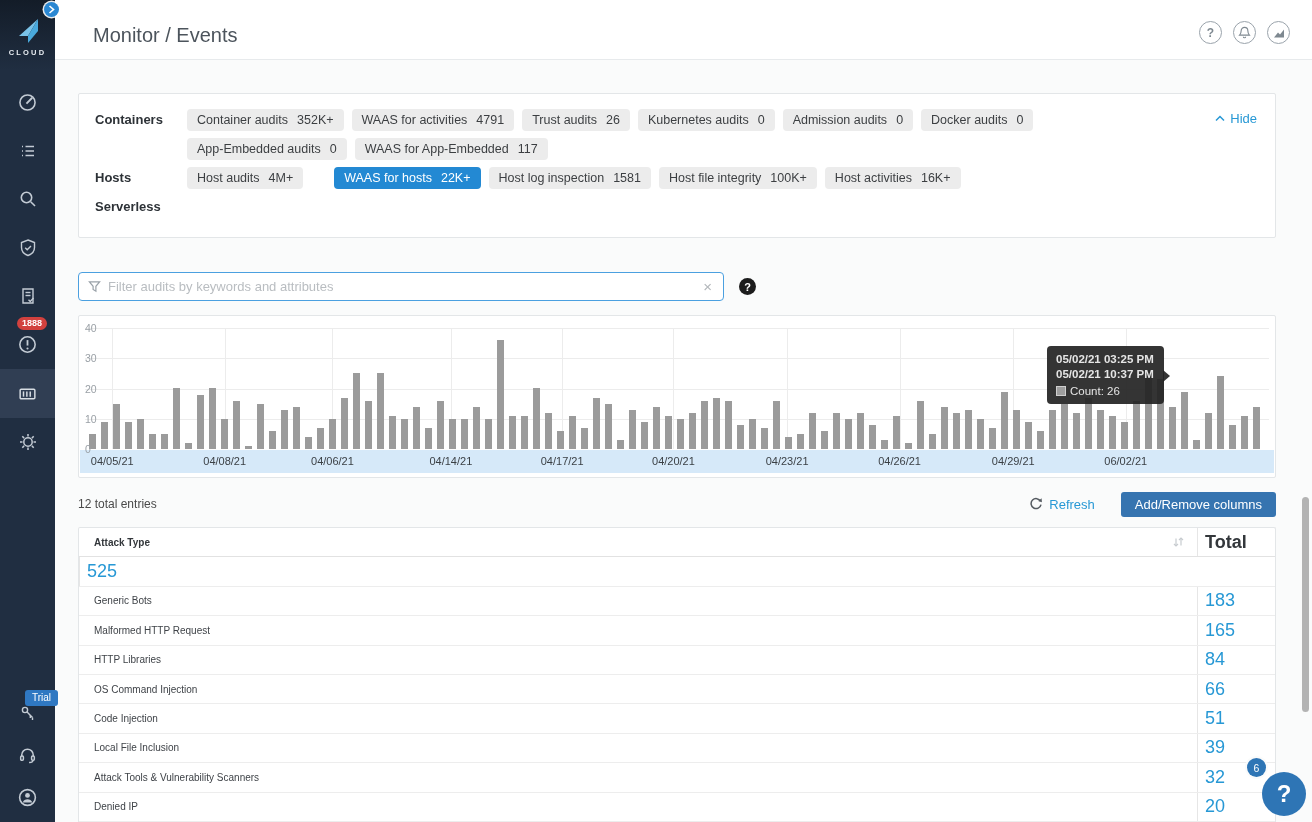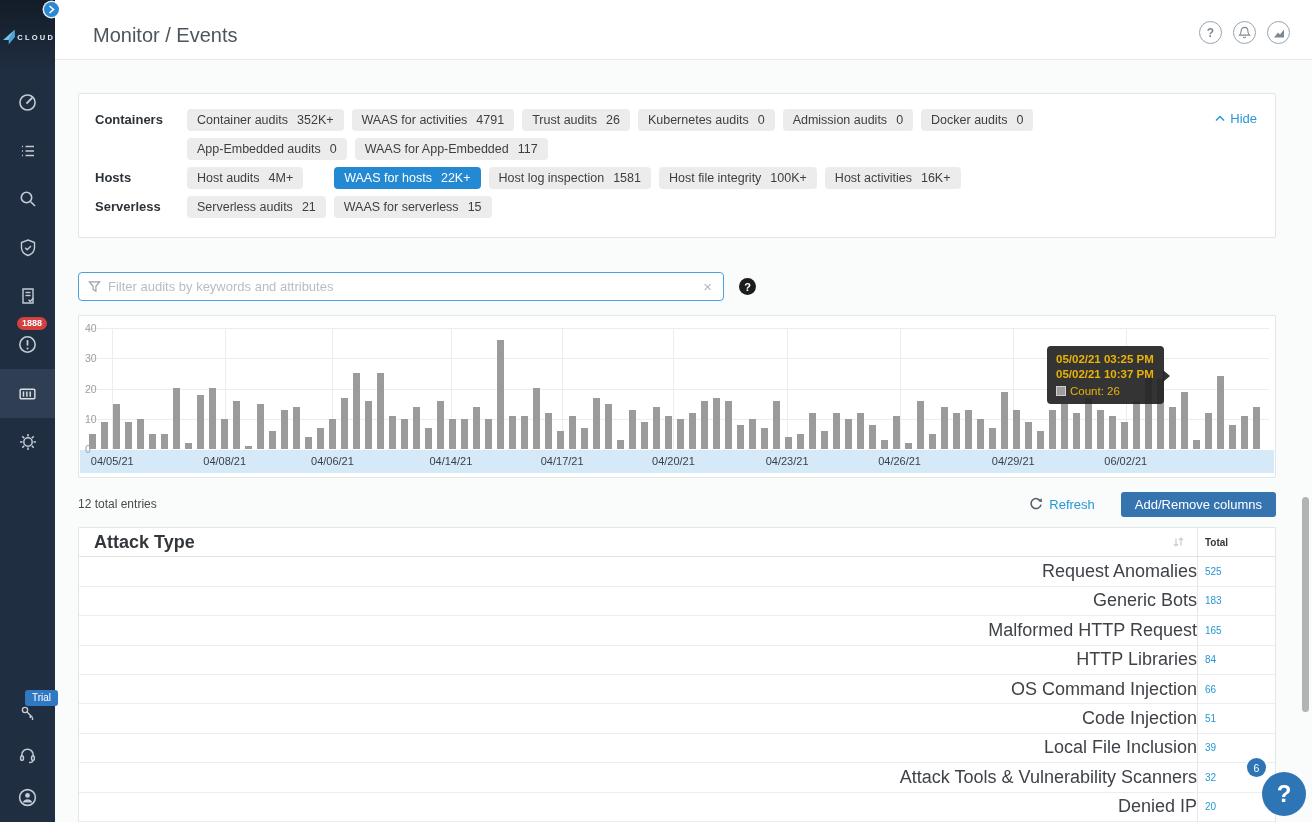--- a/index.html
+++ b/index.html
@@ -4,21 +4,21 @@
 <style>
   * { margin:0; padding:0; box-sizing:border-box; }
   html,body { width:1312px; height:822px; }
   body {
     position:relative; overflow:hidden; background:#fafbfb;
     font-family:"Liberation Sans", sans-serif; color:#3f4348;
   }
   
   .sidebar { position:absolute; left:0; top:0; width:55px; height:822px; background:#202e41; z-index:20; }
   .logo-block { height:70px; background:linear-gradient(180deg,#131c28 0%,#202e41 100%);
-    display:flex; flex-direction:row; align-items:center; justify-content:center; }
+    display:flex; flex-direction:column; align-items:center; justify-content:center; }
   .logo-mark { margin-top:4px; }
   .logo-text { color:#e8edf2; font-size:7.5px; letter-spacing:2.2px; margin-top:4px; font-weight:bold; }
   .nav-top { position:absolute; top:78px; left:0; width:55px; }
   .nav-item { position:relative; height:48.5px; display:flex; align-items:center; justify-content:center; cursor:pointer; }
   .nav-item.active { background:#303e53; }
   .nav-bottom { position:absolute; bottom:4px; left:0; width:55px; }
   .nav-bottom .nav-item { height:42px; }
   .badge-red { position:absolute; top:-4px; left:17px; background:#d2413e; color:#fff; font-size:9px;
     font-weight:bold; padding:1px 5px; border-radius:8px; line-height:11px; z-index:2; }
   .badge-trial { position:absolute; top:-2px; left:25px; background:#2f78c2; color:#fff; font-size:10px;
@@ -61,40 +61,40 @@
   .hgrid { position:absolute; left:0; right:0; height:1px; background:#ececec; }
   .vgrid { position:absolute; top:0; bottom:0; width:1px; background:#ececec; }
   .ylab { position:absolute; left:6px; font-size:10.5px; color:#9aa0a6; z-index:3; }
   .bars { position:absolute; left:10px; right:14px; top:12px; height:121px; display:flex;
     align-items:flex-end; justify-content:space-between; z-index:2; }
   .bar { width:7px; background:#9b9b9b; }
   .brush { position:absolute; left:1px; right:1px; bottom:4px; height:23px; background:#d6e9f9; cursor:ew-resize; }
   .xlabs { position:absolute; left:6px; right:6px; bottom:4px; height:23px; z-index:3; pointer-events:none; }
   .xlab { position:absolute; top:5px; transform:translateX(-50%); font-size:11px; color:#3a3f44; white-space:nowrap; }
   .tooltip { position:absolute; left:968px; top:30px; background:rgba(35,35,35,.92); border-radius:4px;
-    padding:6px 10px 7px 9px; z-index:6; color:#eab308; }
+    padding:6px 10px 7px 9px; z-index:6; color:#e5e5e5; }
   .tooltip:after { content:""; position:absolute; right:-6px; top:42%; border-top:6px solid transparent;
     border-bottom:6px solid transparent; border-left:7px solid rgba(35,35,35,.92); }
   .tt-line { font-size:11.5px; font-weight:bold; line-height:15px; white-space:nowrap; }
   .tt-count { display:flex; align-items:center; gap:4px; margin-top:3px; font-size:11.5px; }
   .tt-swatch { width:10px; height:10px; background:#9e9e9e; border:1px solid #cfcfcf; }
   
   .meta-row { position:absolute; left:78px; top:491px; width:1198px; height:26px; display:flex; align-items:center; }
   .total-entries { font-size:12px; color:#4a4a4a; }
   .meta-right { margin-left:auto; display:flex; align-items:center; }
   .refresh { display:flex; align-items:center; gap:6px; color:#2798d5; font-size:13px; cursor:pointer; margin-right:26px; }
   .btn-primary { background:#3674b0; color:#fff; font-size:13px; border:none; border-radius:3px;
     padding:5px 14px; cursor:pointer; font-family:"Liberation Sans",sans-serif; }
   
   .table-card { left:78px; top:527px; width:1198px; height:320px; border-bottom:none; }
   .t-row { display:flex; align-items:center; height:29.4px; border-bottom:1px solid #ededed; }
   .t-head { font-weight:bold; color:#33373b; border-bottom:1px solid #e2e2e2; }
-  .t-col1 { flex:1; padding-left:15px; font-size:18px; display:flex; align-items:center;justify-content:flex-end; }
+  .t-col1 { flex:1; padding-left:15px; font-size:10px; display:flex; align-items:center; }
   .t-col2 { width:78px; border-left:1px solid #e6e6e6; align-self:stretch; display:flex; align-items:center;
-    padding-left:7px; font-size:10px; }
+    padding-left:7px; font-size:18px; }
   .t-row:not(.t-head) .t-col2 { color:#2798d5; cursor:pointer; }
   .sort-icon { margin-left:auto; margin-right:12px; }
   
   .scroll-thumb { position:absolute; right:3px; top:497px; width:7px; height:215px; background:#b3b3b3;
     border-radius:4px; z-index:15; cursor:grab; }
   .help-bubble { position:absolute; left:1262px; top:772px; width:44px; height:44px; border-radius:50%;
     background:#2e75b5; color:#fff; display:flex; align-items:center; justify-content:center;
     font-size:24px; font-weight:bold; z-index:25; cursor:pointer; }
   .help-bubble-badge { position:absolute; left:1247px; top:758px; width:19px; height:19px; border-radius:50%;
     background:#2e75b5; color:#fff; font-size:10.5px; display:flex; align-items:center; justify-content:center;
@@ -290,30 +290,20 @@
             <span class="chip-count">100K+</span>
           </div>
           <div class="chip">
             <span class="chip-name">Host activities</span>
             <span class="chip-count">16K+</span>
           </div>
         </div>
       </div>
       <div class="fg-row">
         <div class="fg-label">Serverless</div>
-        <div class="fg-chips">
-          <div class="chip">
-            <span class="chip-name">Serverless audits</span>
-            <span class="chip-count">21</span>
-          </div>
-          <div class="chip">
-            <span class="chip-name">WAAS for serverless</span>
-            <span class="chip-count">15</span>
-          </div>
-        </div>
       </div>
     </div>
   <div class="hide-link">
     <svg width="10" height="7" viewBox="0 0 10 7" fill="none" stroke="#2798d5" stroke-width="1.5">
         <polyline points="1,5.5 5,1.5 9,5.5"></polyline>
       </svg>
     <span>Hide</span>
   </div>
 </div>
 
@@ -498,21 +488,20 @@
         <line x1="9" y1="9.5" x2="9" y2="2"></line>
           <polyline points="7,4 9,2 11,4"></polyline>
       </svg>
     </div>
     <div class="t-col2">
       <span>Total</span>
     </div>
   </div>
   <div id="table-body">
       <div class="t-row">
-        <div class="t-col1">Request Anomalies</div>
         <div class="t-col2">525</div>
       </div>
       <div class="t-row">
         <div class="t-col1">Generic Bots</div>
         <div class="t-col2">183</div>
       </div>
       <div class="t-row">
         <div class="t-col1">Malformed HTTP Request</div>
         <div class="t-col2">165</div>
       </div>

